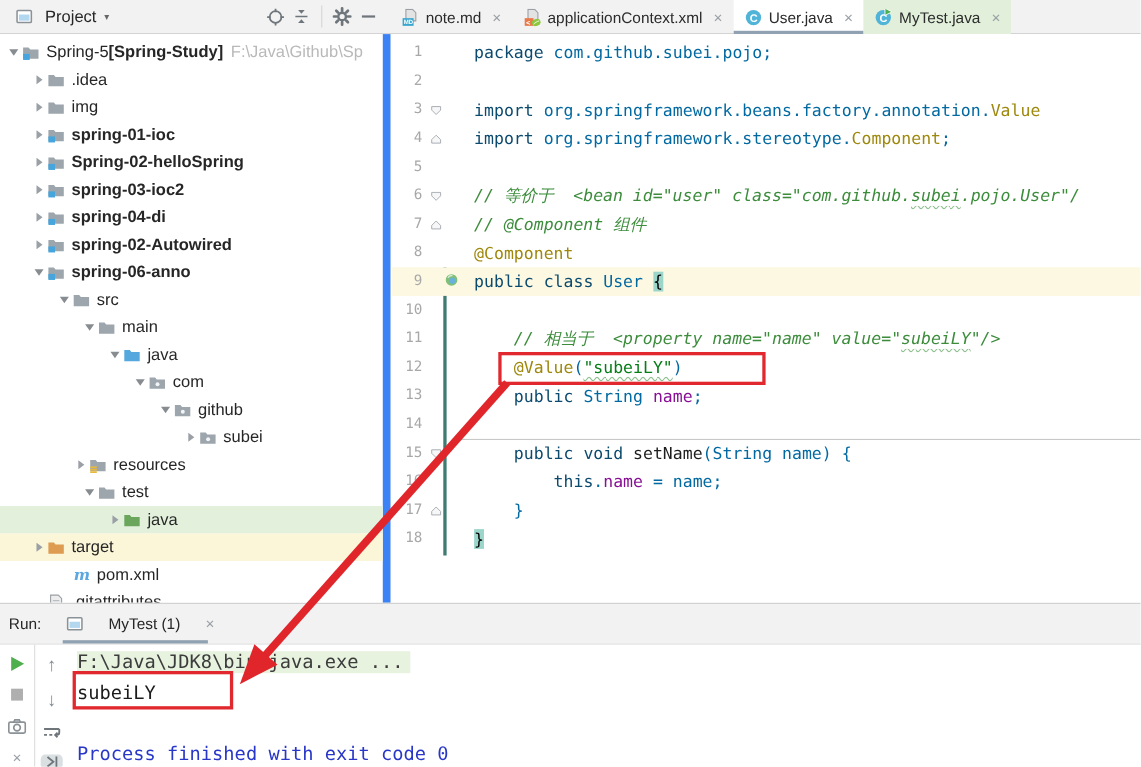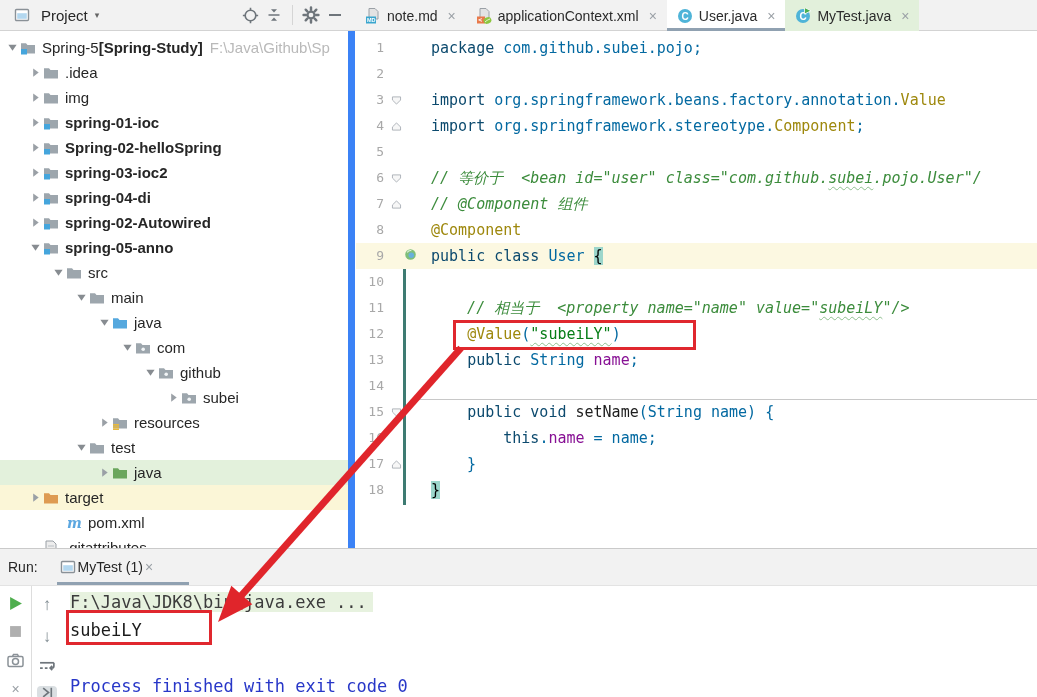--- a/index.html
+++ b/index.html
@@ -64,21 +64,21 @@
   .br { background:#9CD6CB; color:#000; }
   .wv { text-decoration:underline; text-decoration-style:wavy;
     text-decoration-color:#8FBF8F; text-underline-offset:3px; text-decoration-thickness:1px; }
 
   
   #run-panel { position:absolute; left:0; top:548px; width:1037px; height:149px;
     background:#fff; border-top:1px solid #CACACA; }
   #run-header { height:37px; background:#F2F2F2; border-bottom:1px solid #E3E3E3;
     display:flex; align-items:center; position:relative; }
   #run-label { font-size:14px; color:#262626; margin-left:8px; }
-  #run-tab { display:flex; align-items:center; gap:2px; margin-left:22px;
+  #run-tab { display:flex; align-items:center; gap:23px; margin-left:22px;
     font-size:14px; color:#262626; cursor:pointer; }
   #run-tab .close { color:#9AA0A6; }
   #run-tab-underline { position:absolute; left:57px; bottom:0; width:132px; height:3px;
     background:#90A1B1; }
   #run-toolbar { position:absolute; left:0; top:37px; bottom:0; width:63px; display:flex; }
   .rt-col { width:31px; display:flex; flex-direction:column; align-items:center;
     padding-top:9px; gap:12px; }
   .rt-col + .rt-col { border-left:1px solid #DDDDDD; }
   .rt-btn { width:20px; height:20px; display:flex; align-items:center;
     justify-content:center; cursor:pointer; color:#7F8B91; font-size:17px; }
@@ -328,21 +328,21 @@
                 <polygon points="1.5,3 10.5,3 6,9.5" fill="#878C91"></polygon>
               </svg>
             </span>
           </span>
           <span class="ticon ticon" style="display: inline-flex; width: 16px; height: 16px; align-items: center; justify-content: center;">
             <svg width="16" height="16" viewBox="0 0 16 16">
               <path d="M1 3.2h5l1.5 1.8H15v8.5H1z" fill="#9DA6AD"></path>
               <rect x="1" y="9" width="6" height="5.5" fill="#45A5DC"></rect>
             </svg>
           </span>
-          <b>spring-05-anno</b>
+          <b>spring-06-anno</b>
         </div>
         <div class="trow " style="padding-left: 50px;">
           <span class="arrow">
             <span style="display: inline-flex; width: 16px; height: 16px; align-items: center; justify-content: center;">
               <svg width="11" height="11" viewBox="0 0 12 12">
                 <polygon points="1.5,3 10.5,3 6,9.5" fill="#878C91"></polygon>
               </svg>
             </span>
           </span>
           <span class="ticon ticon" style="display: inline-flex; width: 16px; height: 16px; align-items: center; justify-content: center;">
@@ -423,21 +423,21 @@
             </span>
           </span>
           <span class="ticon ticon" style="display: inline-flex; width: 16px; height: 16px; align-items: center; justify-content: center;">
             <svg width="16" height="16" viewBox="0 0 16 16">
               <path d="M1 3.2h5l1.5 1.8H15v8.5H1z" fill="#9DA6AD"></path>
               <circle cx="8.2" cy="9.3" r="1.8" fill="#F2F5F7"></circle>
             </svg>
           </span>
           <span>subei</span>
         </div>
-        <div class="trow " style="padding-left: 96px;">
+        <div class="trow " style="padding-left: 65px;">
           <span class="arrow">
             <span style="display: inline-flex; width: 16px; height: 16px; align-items: center; justify-content: center;">
               <svg width="11" height="11" viewBox="0 0 12 12">
                 <polygon points="3.5,1.5 9.5,6 3.5,10.5" fill="#9AA0A6"></polygon>
               </svg>
             </span>
           </span>
           <span class="ticon ticon" style="display: inline-flex; width: 16px; height: 16px; align-items: center; justify-content: center;">
             <svg width="16" height="16" viewBox="0 0 16 16">
               <path d="M1 3.2h5l1.5 1.8H15v8.5H1z" fill="#9DA6AD"></path>

